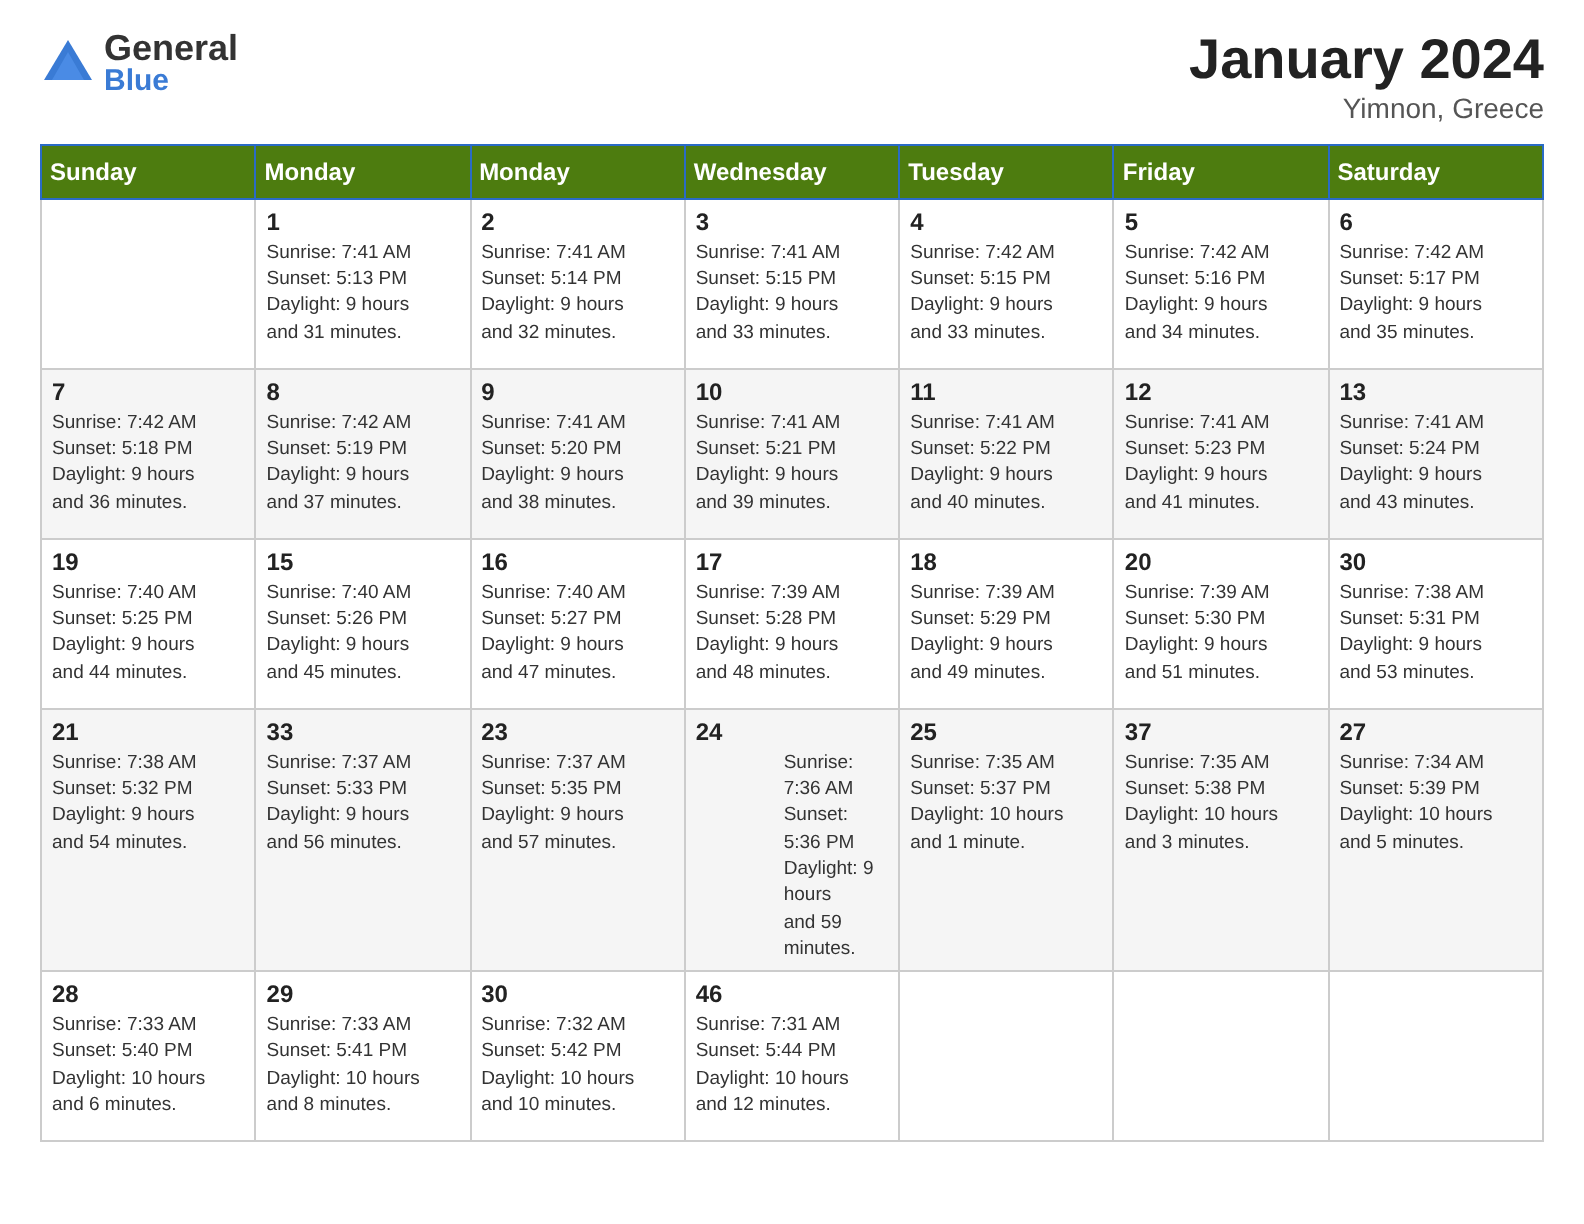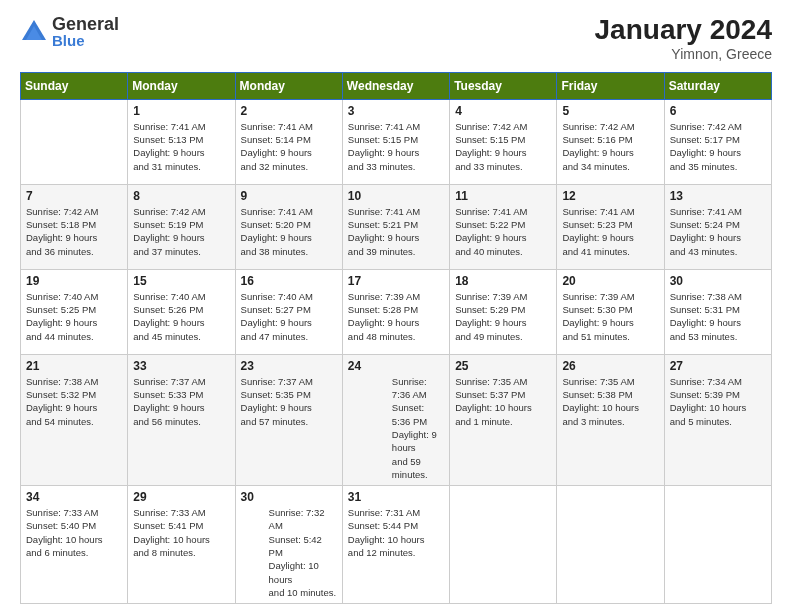--- a/index.html
+++ b/index.html
@@ -312,58 +312,58 @@
 and 59 minutes.</div>
           </td>
           <td>
             <span class="day-num">25</span>
             <div class="day-info" style="white-space: pre-line;">Sunrise: 7:35 AM
 Sunset: 5:37 PM
 Daylight: 10 hours
 and 1 minute.</div>
           </td>
           <td>
-            <span class="day-num">26</span>
+            <span class="day-num">37</span>
             <div class="day-info" style="white-space: pre-line;">Sunrise: 7:35 AM
 Sunset: 5:38 PM
 Daylight: 10 hours
 and 3 minutes.</div>
           </td>
           <td>
             <span class="day-num">27</span>
             <div class="day-info" style="white-space: pre-line;">Sunrise: 7:34 AM
 Sunset: 5:39 PM
 Daylight: 10 hours
 and 5 minutes.</div>
           </td>
         </tr>
         <tr>
           <td>
-            <span class="day-num">34</span>
+            <span class="day-num">28</span>
             <div class="day-info" style="white-space: pre-line;">Sunrise: 7:33 AM
 Sunset: 5:40 PM
 Daylight: 10 hours
 and 6 minutes.</div>
           </td>
           <td>
             <span class="day-num">29</span>
             <div class="day-info" style="white-space: pre-line;">Sunrise: 7:33 AM
 Sunset: 5:41 PM
 Daylight: 10 hours
 and 8 minutes.</div>
           </td>
           <td>
             <span class="day-num">30</span>
-            <div class="day-info" style="white-space: pre-line; margin-left: 28px;">Sunrise: 7:32 AM
+            <div class="day-info" style="white-space: pre-line;">Sunrise: 7:32 AM
 Sunset: 5:42 PM
 Daylight: 10 hours
 and 10 minutes.</div>
           </td>
           <td>
-            <span class="day-num">31</span>
+            <span class="day-num">46</span>
             <div class="day-info" style="white-space: pre-line;">Sunrise: 7:31 AM
 Sunset: 5:44 PM
 Daylight: 10 hours
 and 12 minutes.</div>
           </td>
           <td></td>
           <td></td>
           <td></td>
         </tr>
       </tbody>

